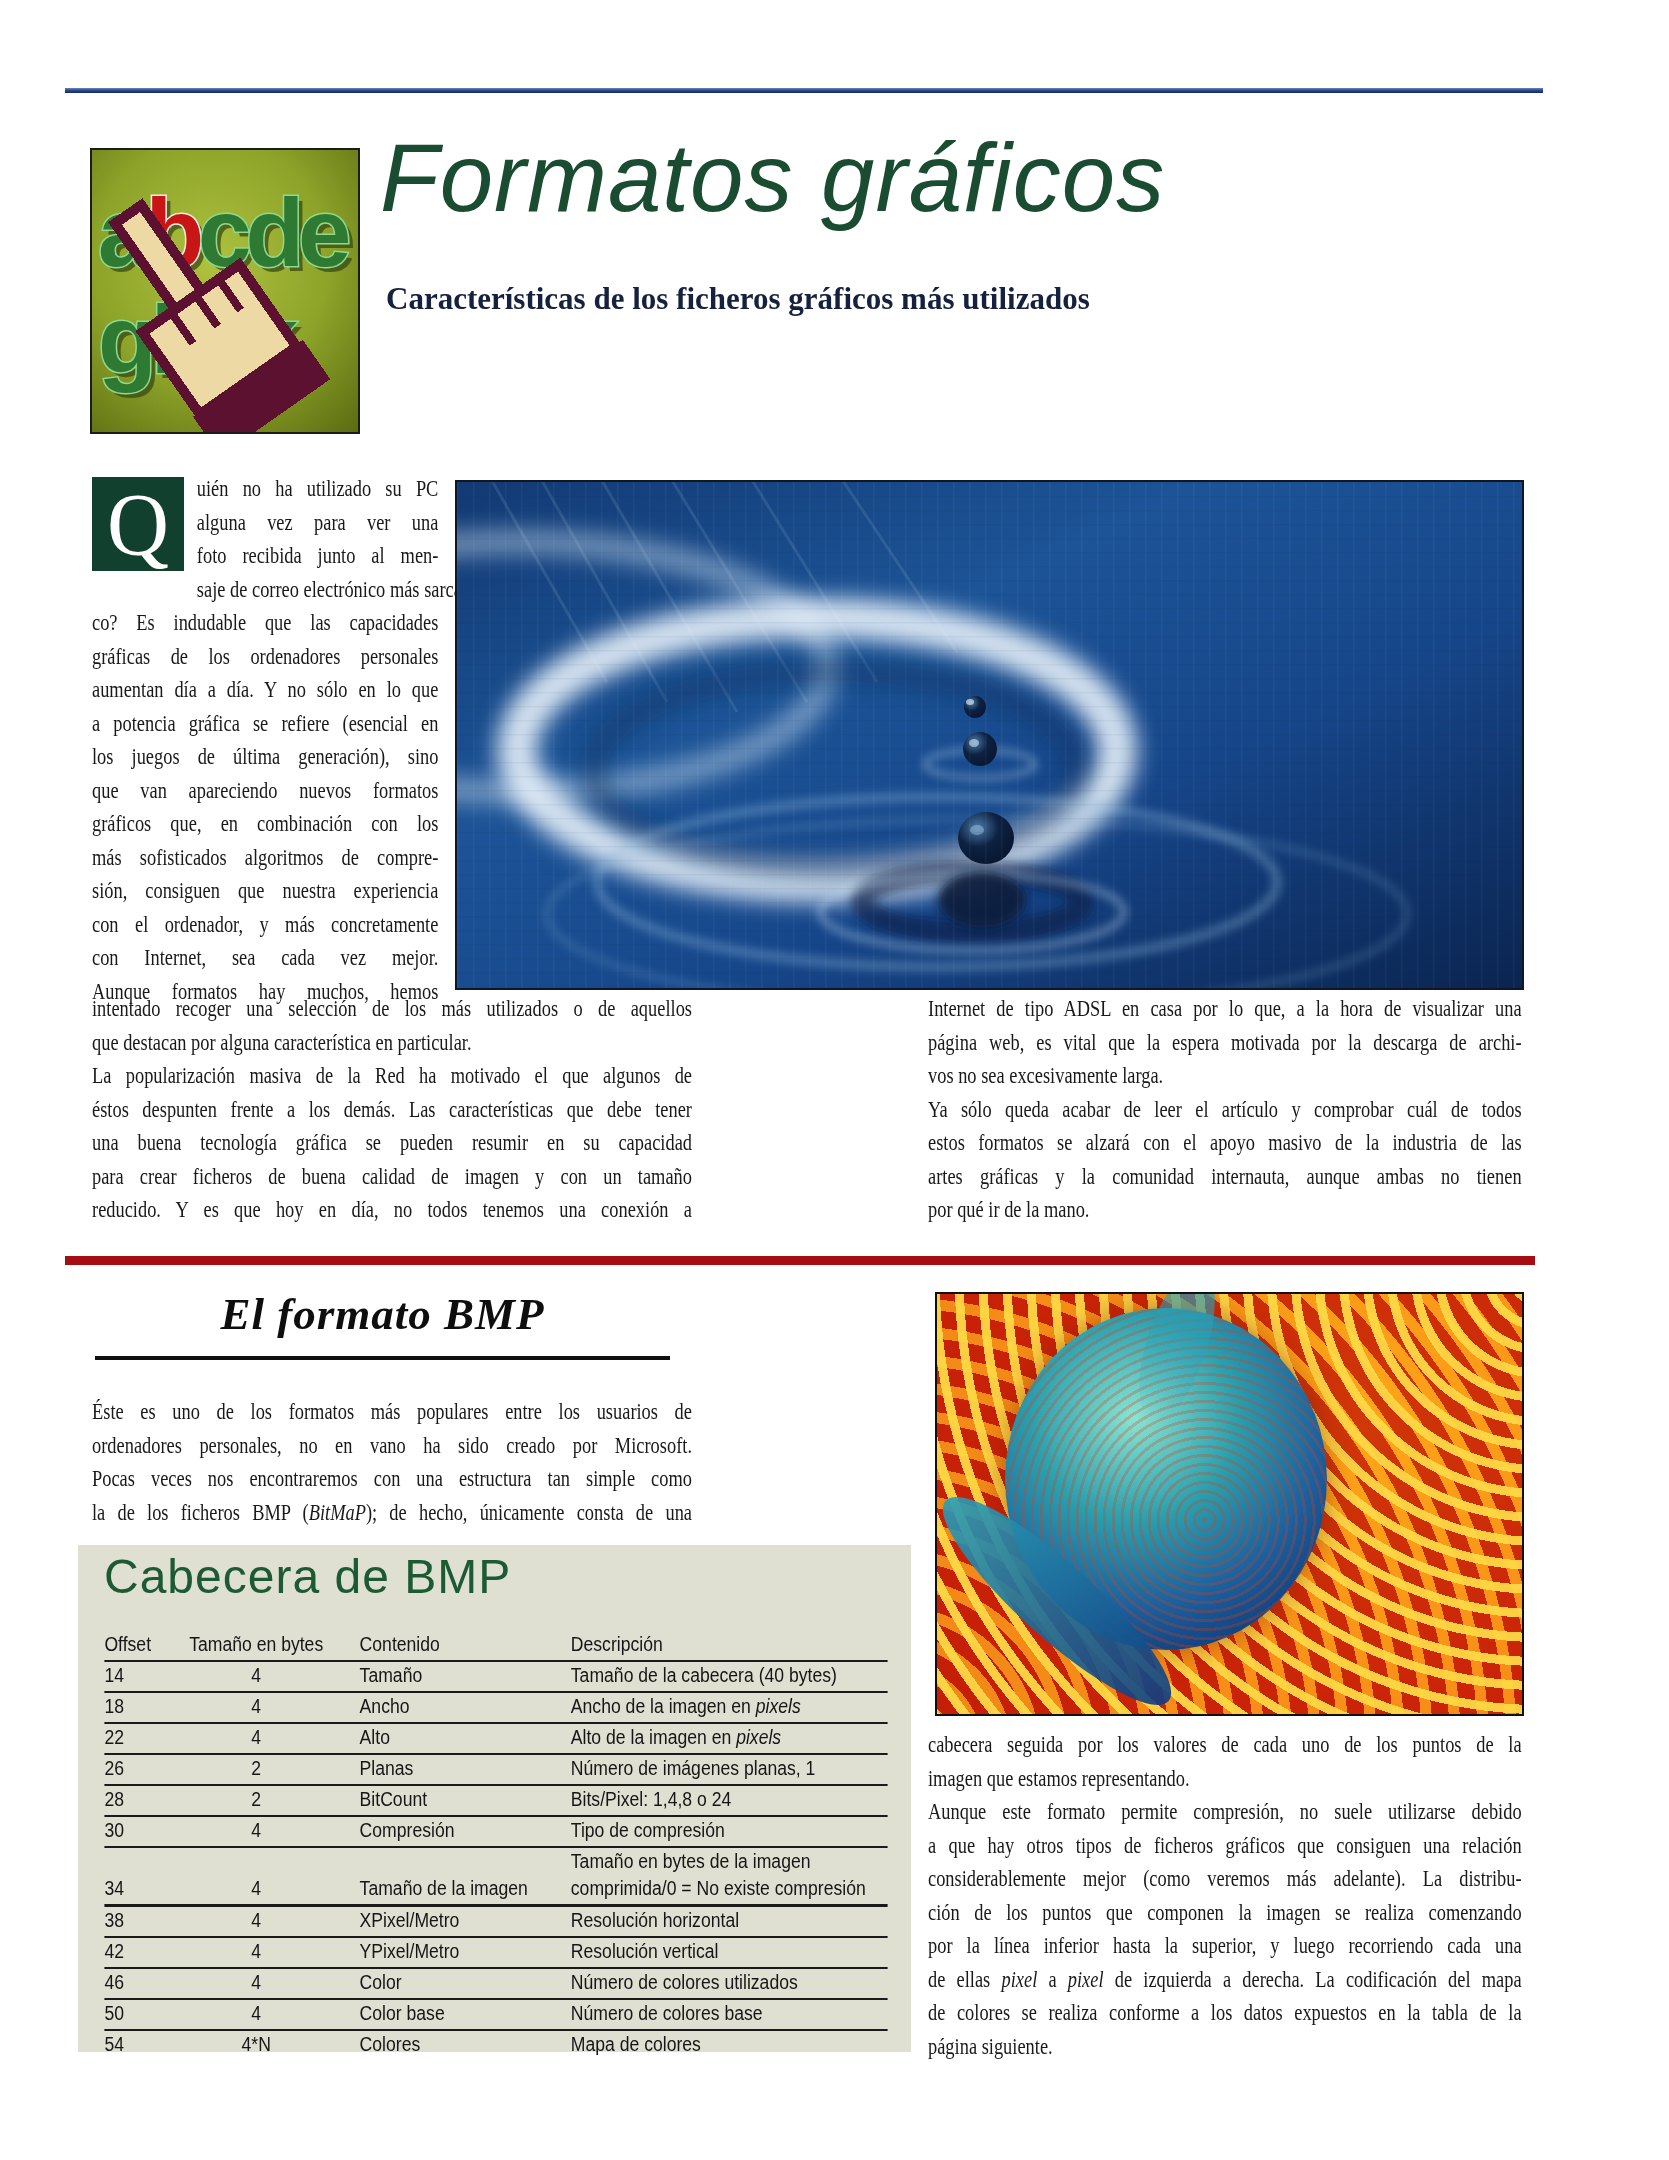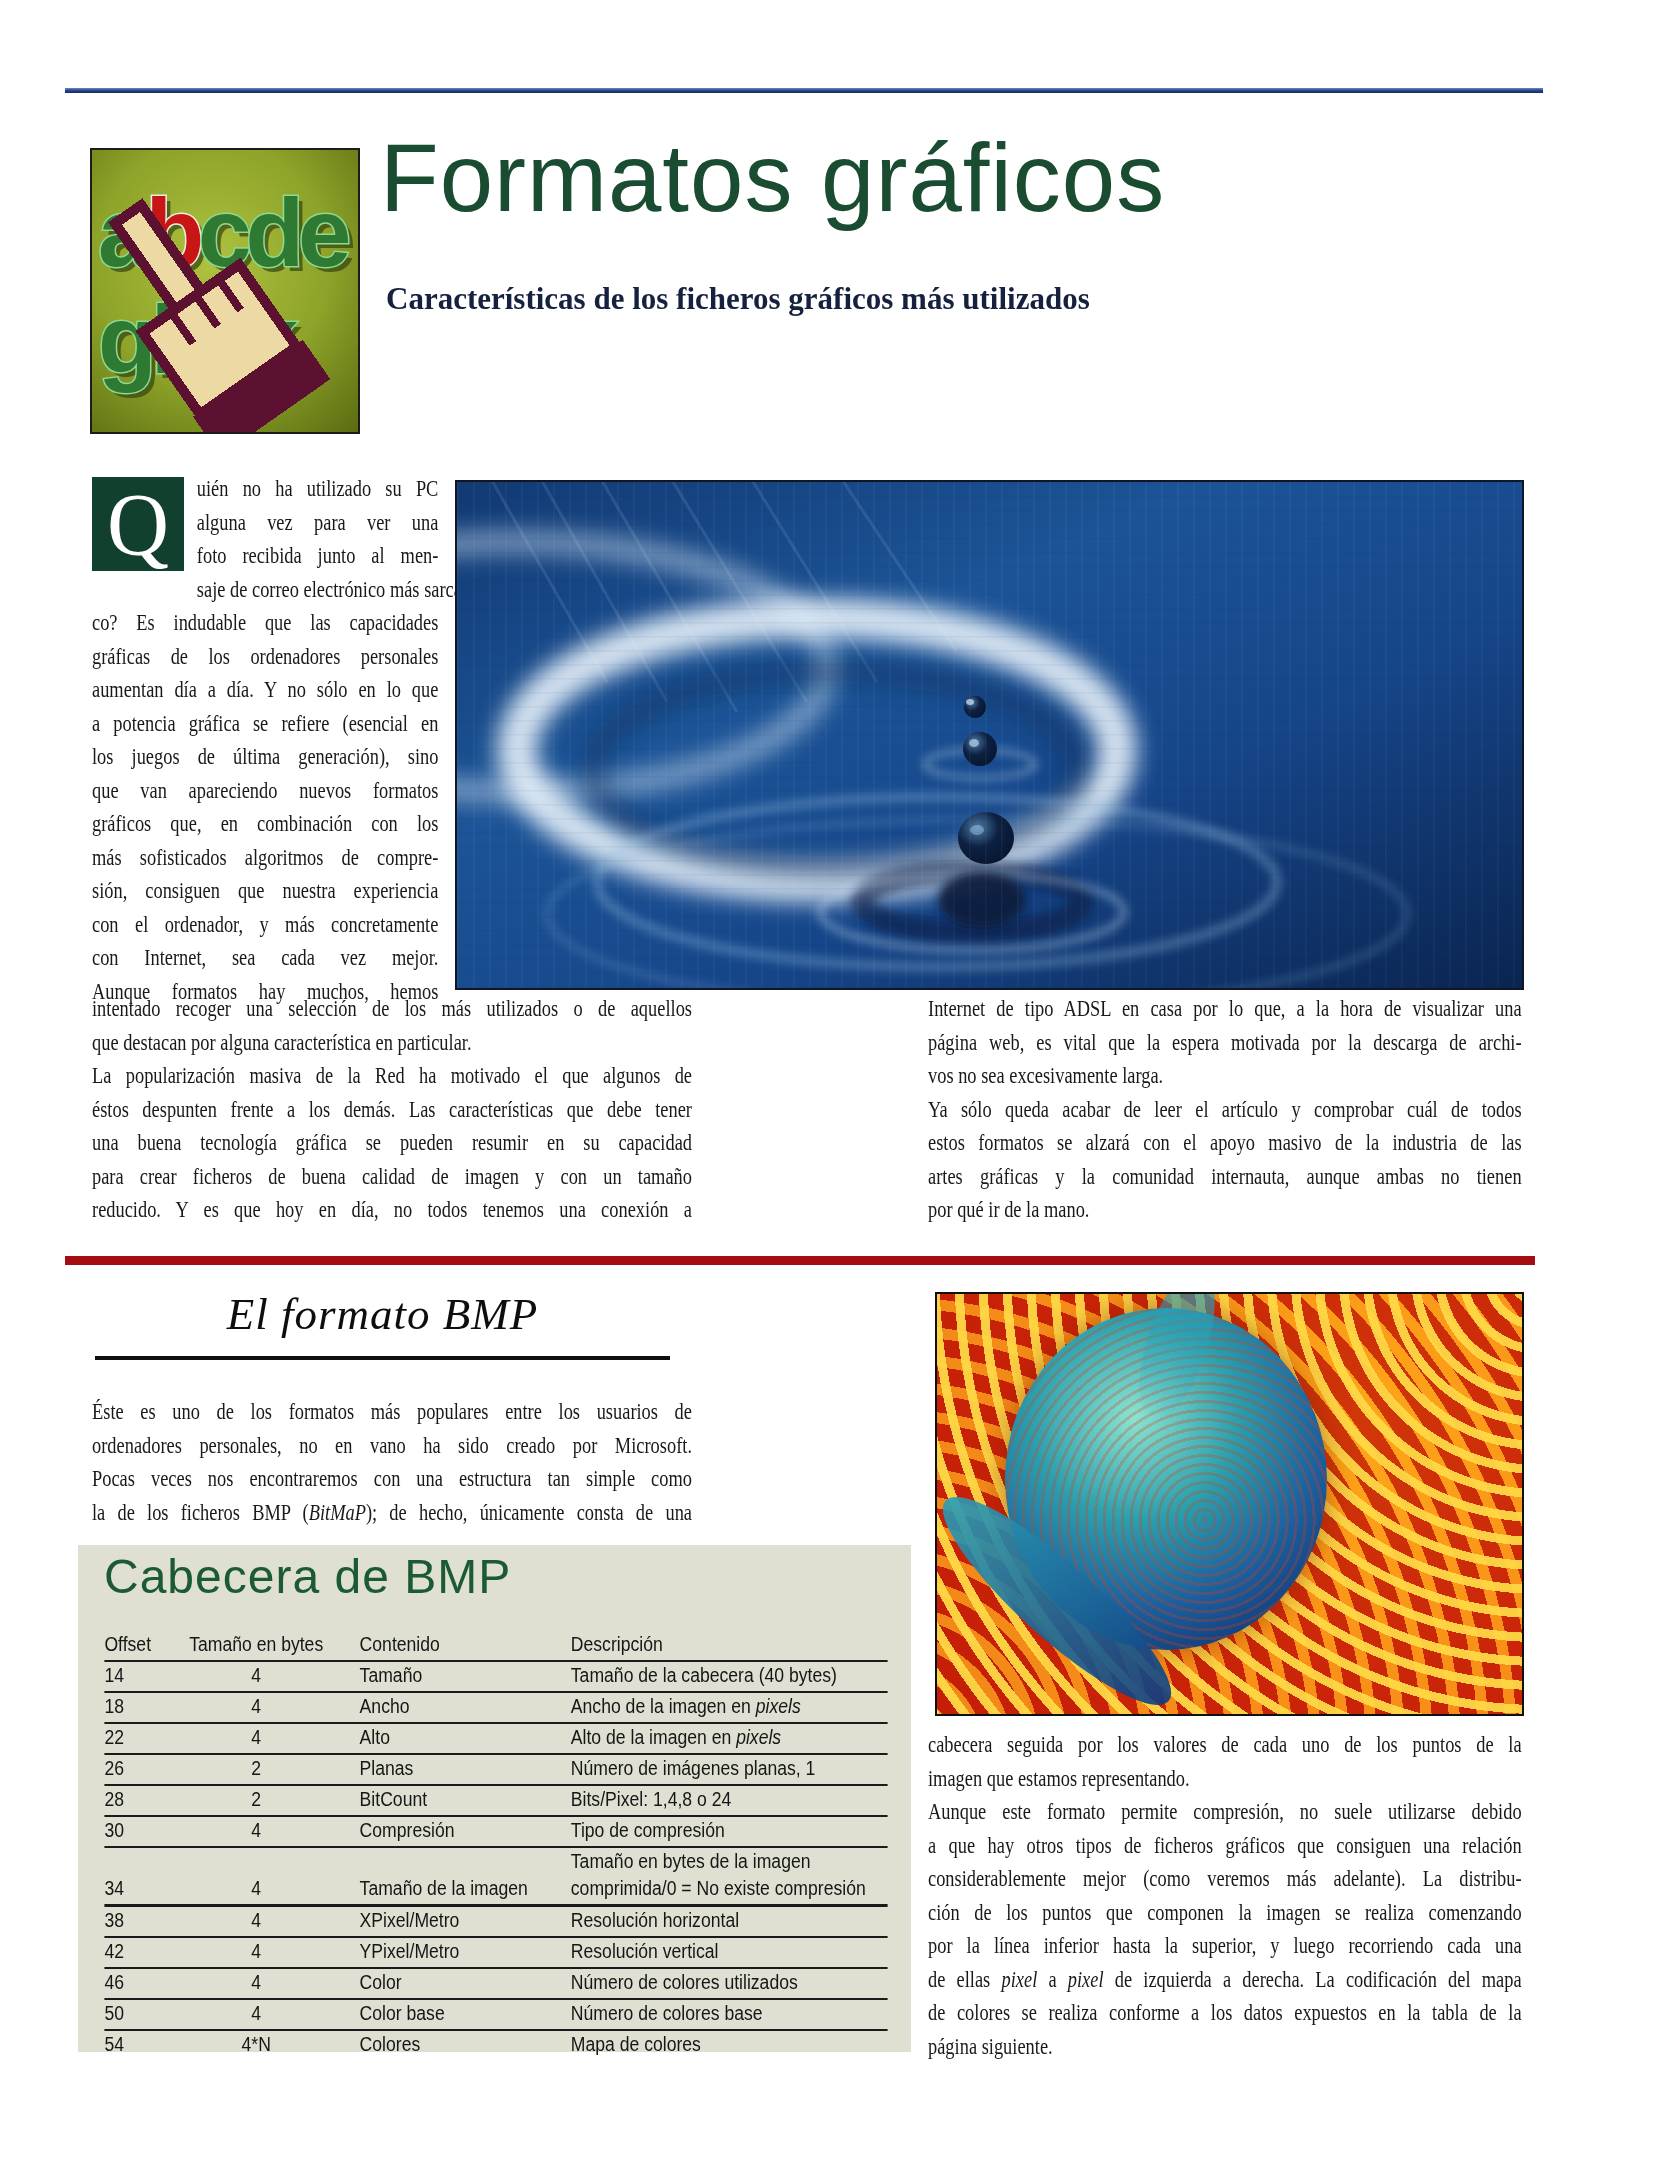--- a/index.html
+++ b/index.html
@@ -6,21 +6,21 @@
   .page{position:relative;width:1669px;height:2160px;background:#fff;overflow:hidden;
         font-family:"Liberation Serif",serif;color:#191919;}
 
   .top-rule{position:absolute;left:65px;top:88px;width:1478px;height:5px;
             background:linear-gradient(#6b86c2 0%,#2c4a8f 45%,#15275c 100%);}
 
   
   .thumb{position:absolute;left:90px;top:148px;width:266px;height:282px;border:2px solid #1c1c1c;overflow:hidden;}
   .thumb svg{display:block;width:100%;height:100%;}
   .page-title{position:absolute;left:380px;top:128px;font-family:"Liberation Sans",sans-serif;
-              font-size:96px;line-height:1.05;font-weight:400;letter-spacing:1px;color:#1a4c31;}
+              font-size:96px;line-height:1.05;font-weight:400;letter-spacing:1px;color:#1a4c31;font-style:italic;}
   .subtitle{position:absolute;left:386px;top:281px;font-size:31px;font-weight:bold;color:#16213f;}
 
   
   .col{position:absolute;font-size:23px;line-height:33.5px;transform:scaleX(0.8);transform-origin:0 0;}
   .para{margin:0;}
   .jline{white-space:nowrap;text-align:justify;text-align-last:justify;}
   .jline.endline{text-align-last:left;}
   .col-narrow{left:92px;top:472px;width:433px;}
   .col-wide-left{left:92px;top:992px;width:750px;}
   .col-wide-right{left:928px;top:992px;width:742px;}
@@ -33,21 +33,21 @@
                 font-size:88px;line-height:96px;font-family:"Liberation Serif",serif;}
 
   
   .photo{position:absolute;left:455px;top:480px;width:1065px;height:506px;border:2px solid #101624;overflow:hidden;}
   .photo svg{display:block;width:100%;height:100%;}
 
   .red-rule{position:absolute;left:65px;top:1256px;width:1470px;height:9px;background:#a50d12;}
 
   .bmp-heading-wrap{position:absolute;left:95px;top:1288px;width:575px;text-align:center;
                     border-bottom:4px solid #101010;padding-bottom:16px;}
-  .bmp-heading{font-size:45px;font-style:italic;font-weight:normal;color:#0e0e0e;letter-spacing:1px;}
+  .bmp-heading{font-size:45px;font-style:italic;font-weight:bold;color:#0e0e0e;letter-spacing:1px;}
 
   
   .table-box{position:absolute;left:78px;top:1545px;width:833px;height:507px;background:#dfe0d2;}
   .table-title{position:absolute;left:26px;top:4px;font-family:"Liberation Sans",sans-serif;
                font-size:48px;line-height:1.15;color:#1c5a33;letter-spacing:1px;text-align:right;}
   .table-wrap{position:absolute;left:0;top:86px;width:947px;transform:scaleX(0.88);transform-origin:0 0;
               font-family:"Liberation Sans",sans-serif;font-size:20px;line-height:27px;color:#161616;}
   .tbl{margin:0 27px 0 30px;}
   .trow{display:grid;grid-template-columns:85px 175px 30px 240px 1fr;align-items:end;
         min-height:27px;padding-bottom:2px;border-bottom:2px solid #1a1a1a;}

